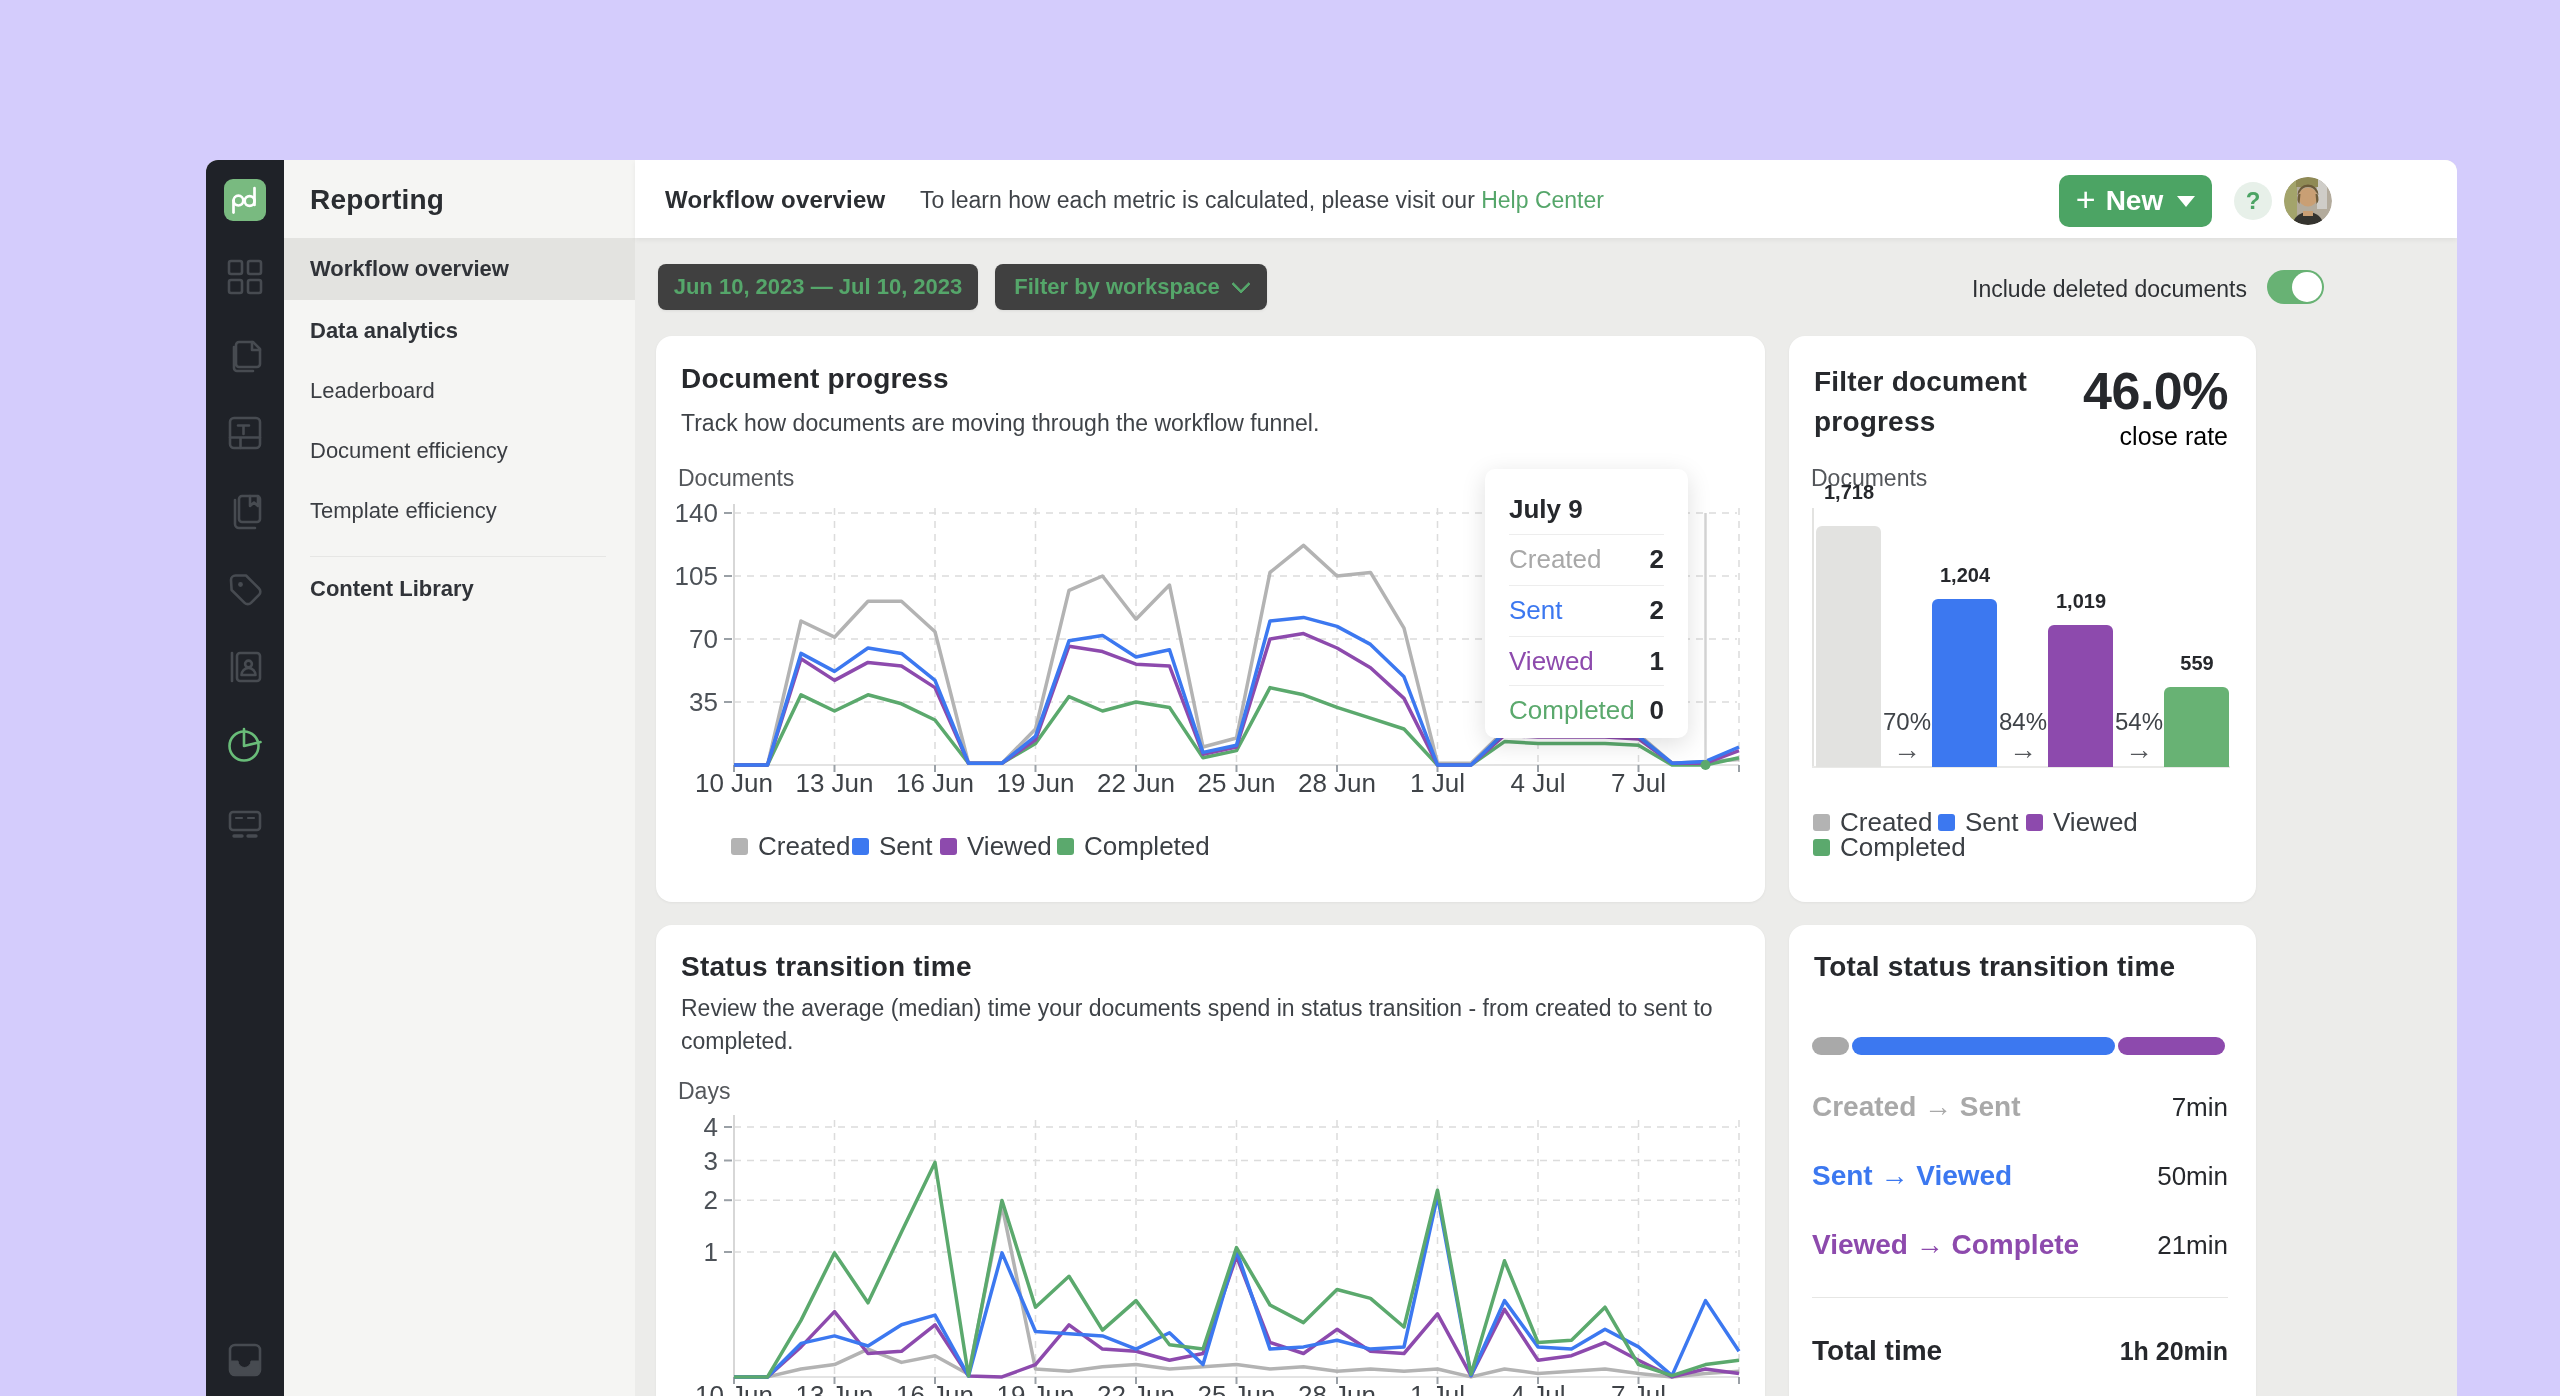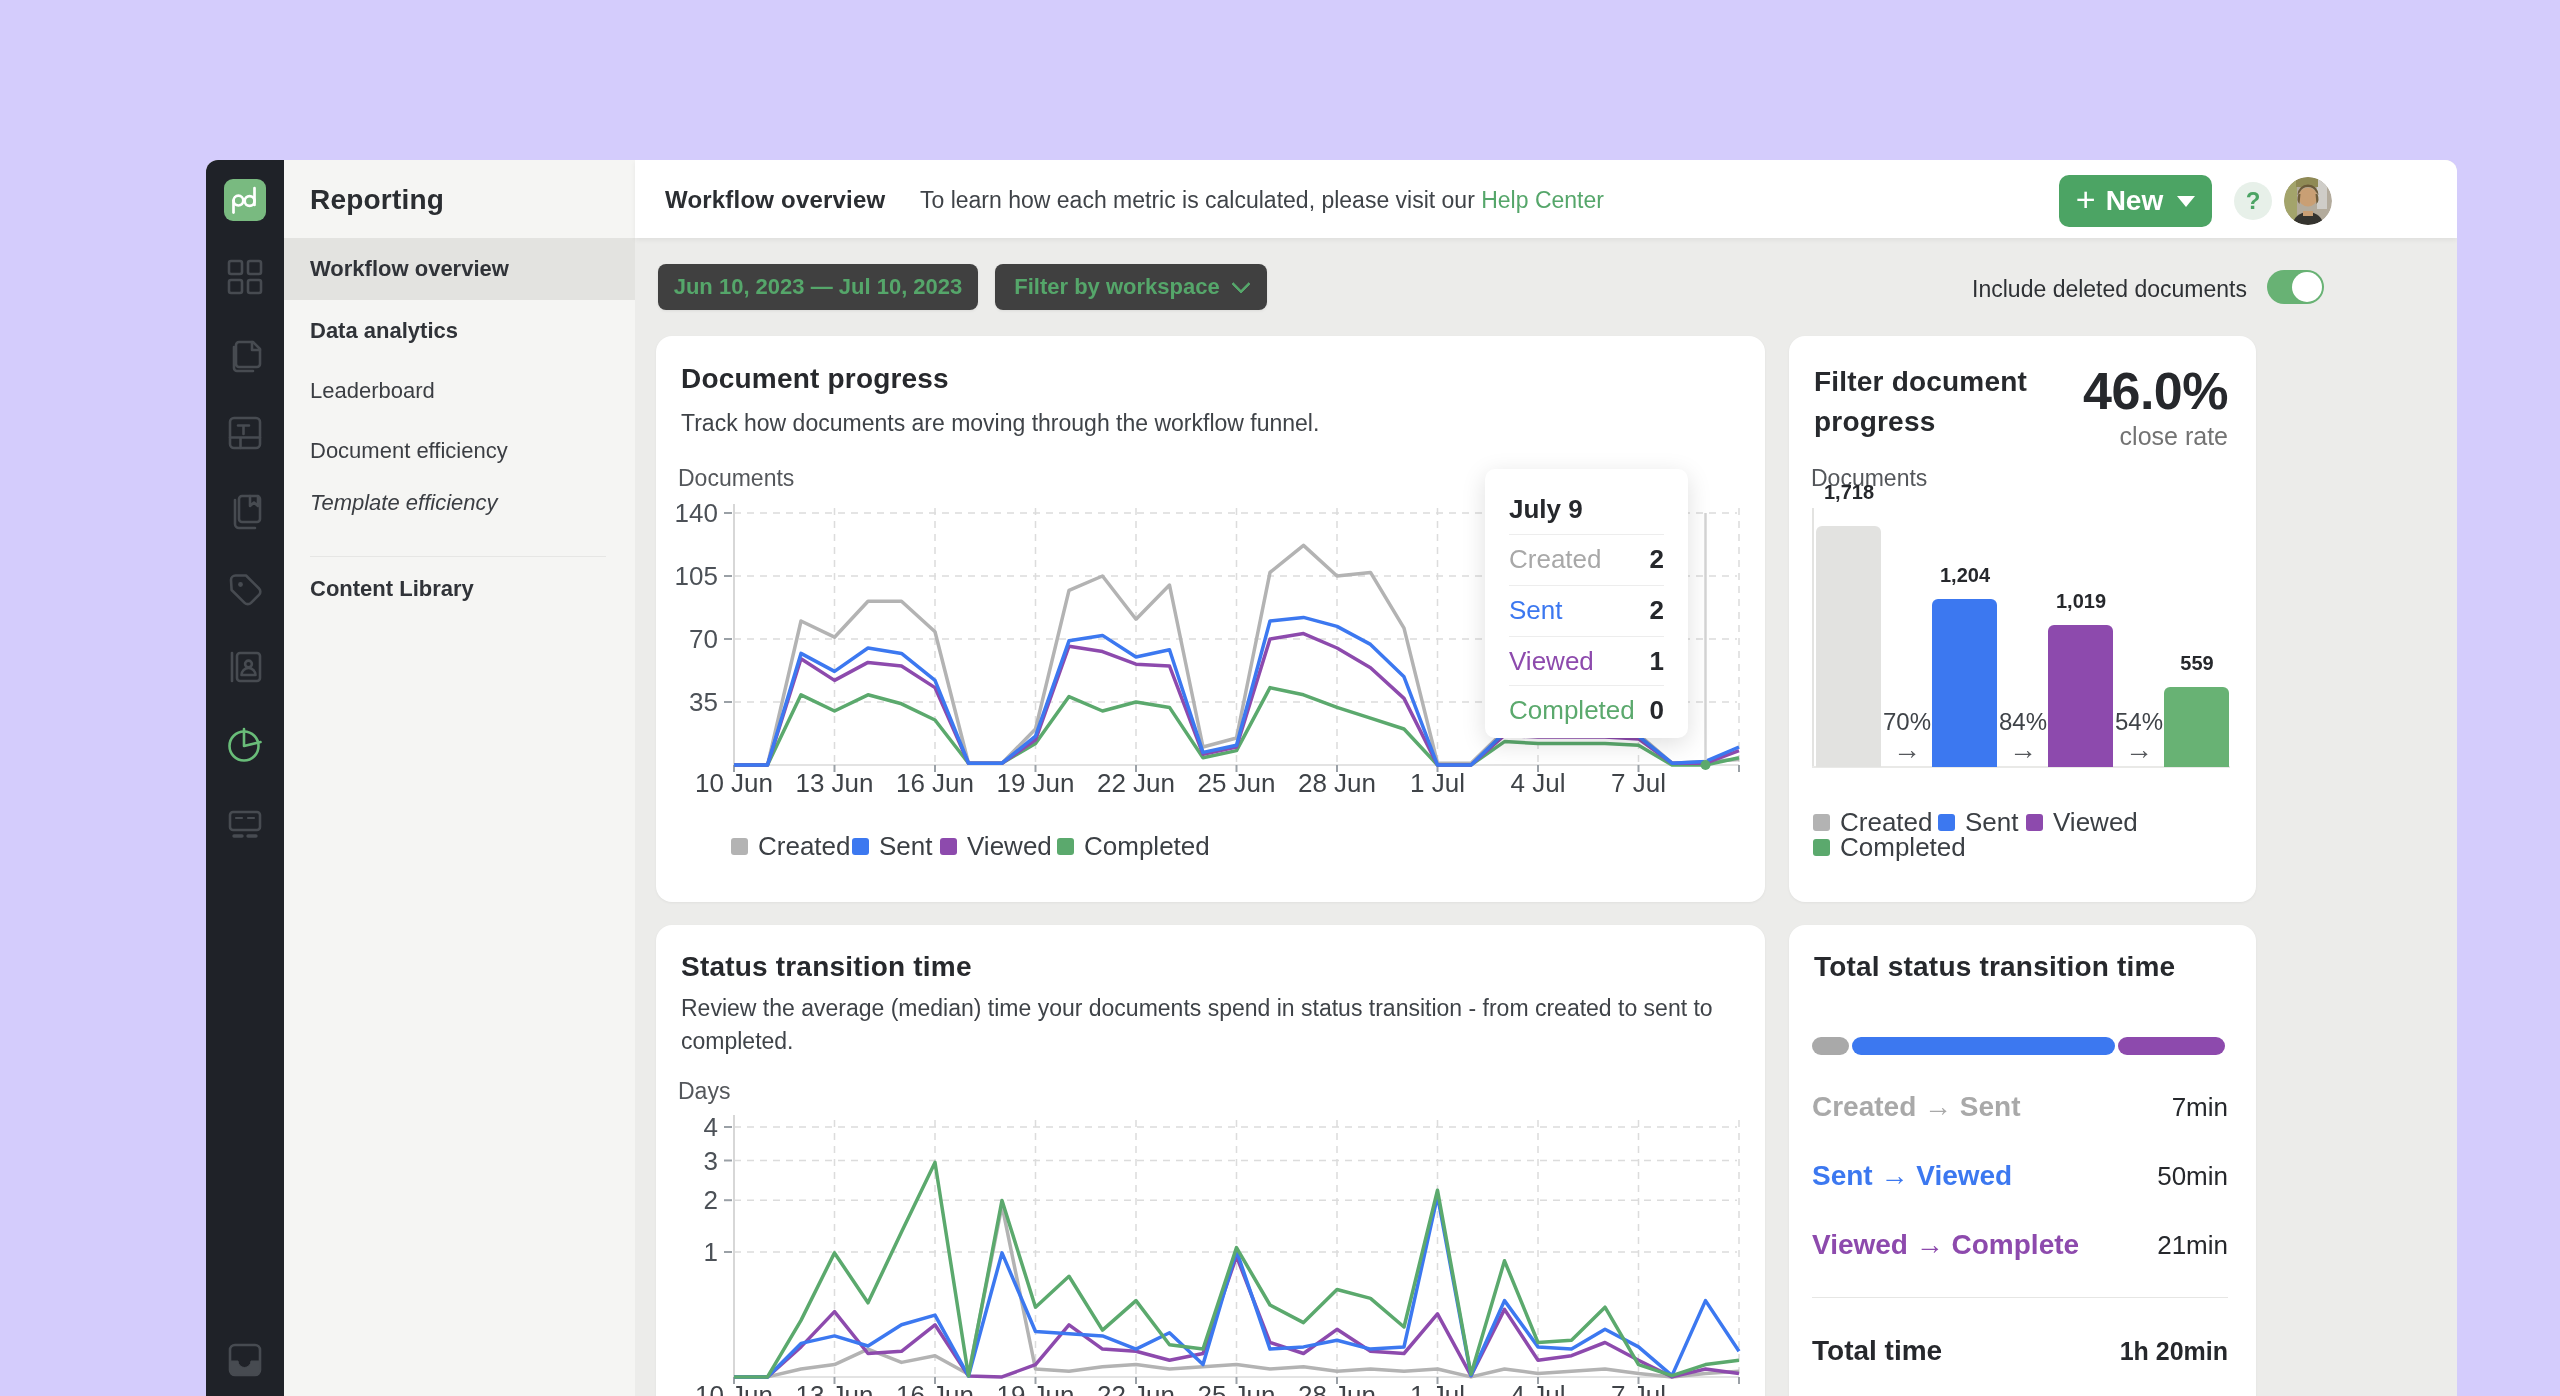--- a/index.html
+++ b/index.html
@@ -61,21 +61,21 @@
 </style></head>
 <body>
 <div class="window">
   <div class="nav">
     <h1>Reporting</h1>
     <div class="navsel"></div>
     <div class="navitem nb" style="top:96px;">Workflow overview</div>
     <div class="navitem nb" style="top:158px;">Data analytics</div>
     <div class="navitem" style="top:218px;">Leaderboard</div>
     <div class="navitem" style="top:278px;">Document efficiency</div>
-    <div class="navitem" style="top:330px;font-style:italic;">Template efficiency</div>
+    <div class="navitem" style="top:338px;">Template efficiency</div>
     <div class="navdiv"></div>
     <div class="navitem nb" style="top:416px;">Content Library</div>
   </div>
   <div class="sidebar">
     <div class="logo">
         <svg width="42" height="42" viewBox="0 0 42 42">
           <g fill="none" stroke="#fff" stroke-width="2.7" stroke-linecap="round">
             <circle cx="14.4" cy="21.6" r="4.9"></circle>
             <path d="M9.5 21.6 V33.6"></path>
             <circle cx="25.6" cy="22.0" r="4.9"></circle>
@@ -257,21 +257,21 @@
       <div class="tt-row" style="top:216px;">
           <span style="color:#5ba96d;">Completed</span>
           <b>0</b>
         </div>
     </div>
   </div>
 
   <div class="card c2">
     <div class="ctitle" style="top:26px; width:260px; line-height:40px;">Filter document progress</div>
     <div style="position:absolute; right:28px; top:25px; font-size:52px; font-weight:bold; color:#26282c; letter-spacing:-0.5px;">46.0%</div>
-    <div style="position:absolute; right:28px; top:86px; font-size:25px; color:#737373;">close rate</div>
+    <div style="position:absolute; right:28px; top:86px; font-size:25px; color:#000000;">close rate</div>
     <div class="axlbl" style="top:129px;">Documents</div>
     <svg class="chsvg" width="467" height="566">
       <line x1="24" y1="172" x2="24" y2="431" stroke="#e3e3e1" stroke-width="2"></line>
       <line x1="23" y1="431" x2="441" y2="431" stroke="#e9e9e7" stroke-width="2"></line>
     </svg>
     <div class="bar" style="left:27px; top:190px; width:65px; height:241px; background:#e2e2e0;"></div>
     <div class="bar" style="left:143px; top:263px; width:65px; height:168px; background:#3c78f0;"></div>
     <div class="bar" style="left:259px; top:289px; width:65px; height:142px; background:#8d4aad;"></div>
     <div class="bar" style="left:375px; top:351px; width:65px; height:80px; background:#68b274;"></div>
     <div class="blabel" style="left:15px; top:145px;">1,718</div>

